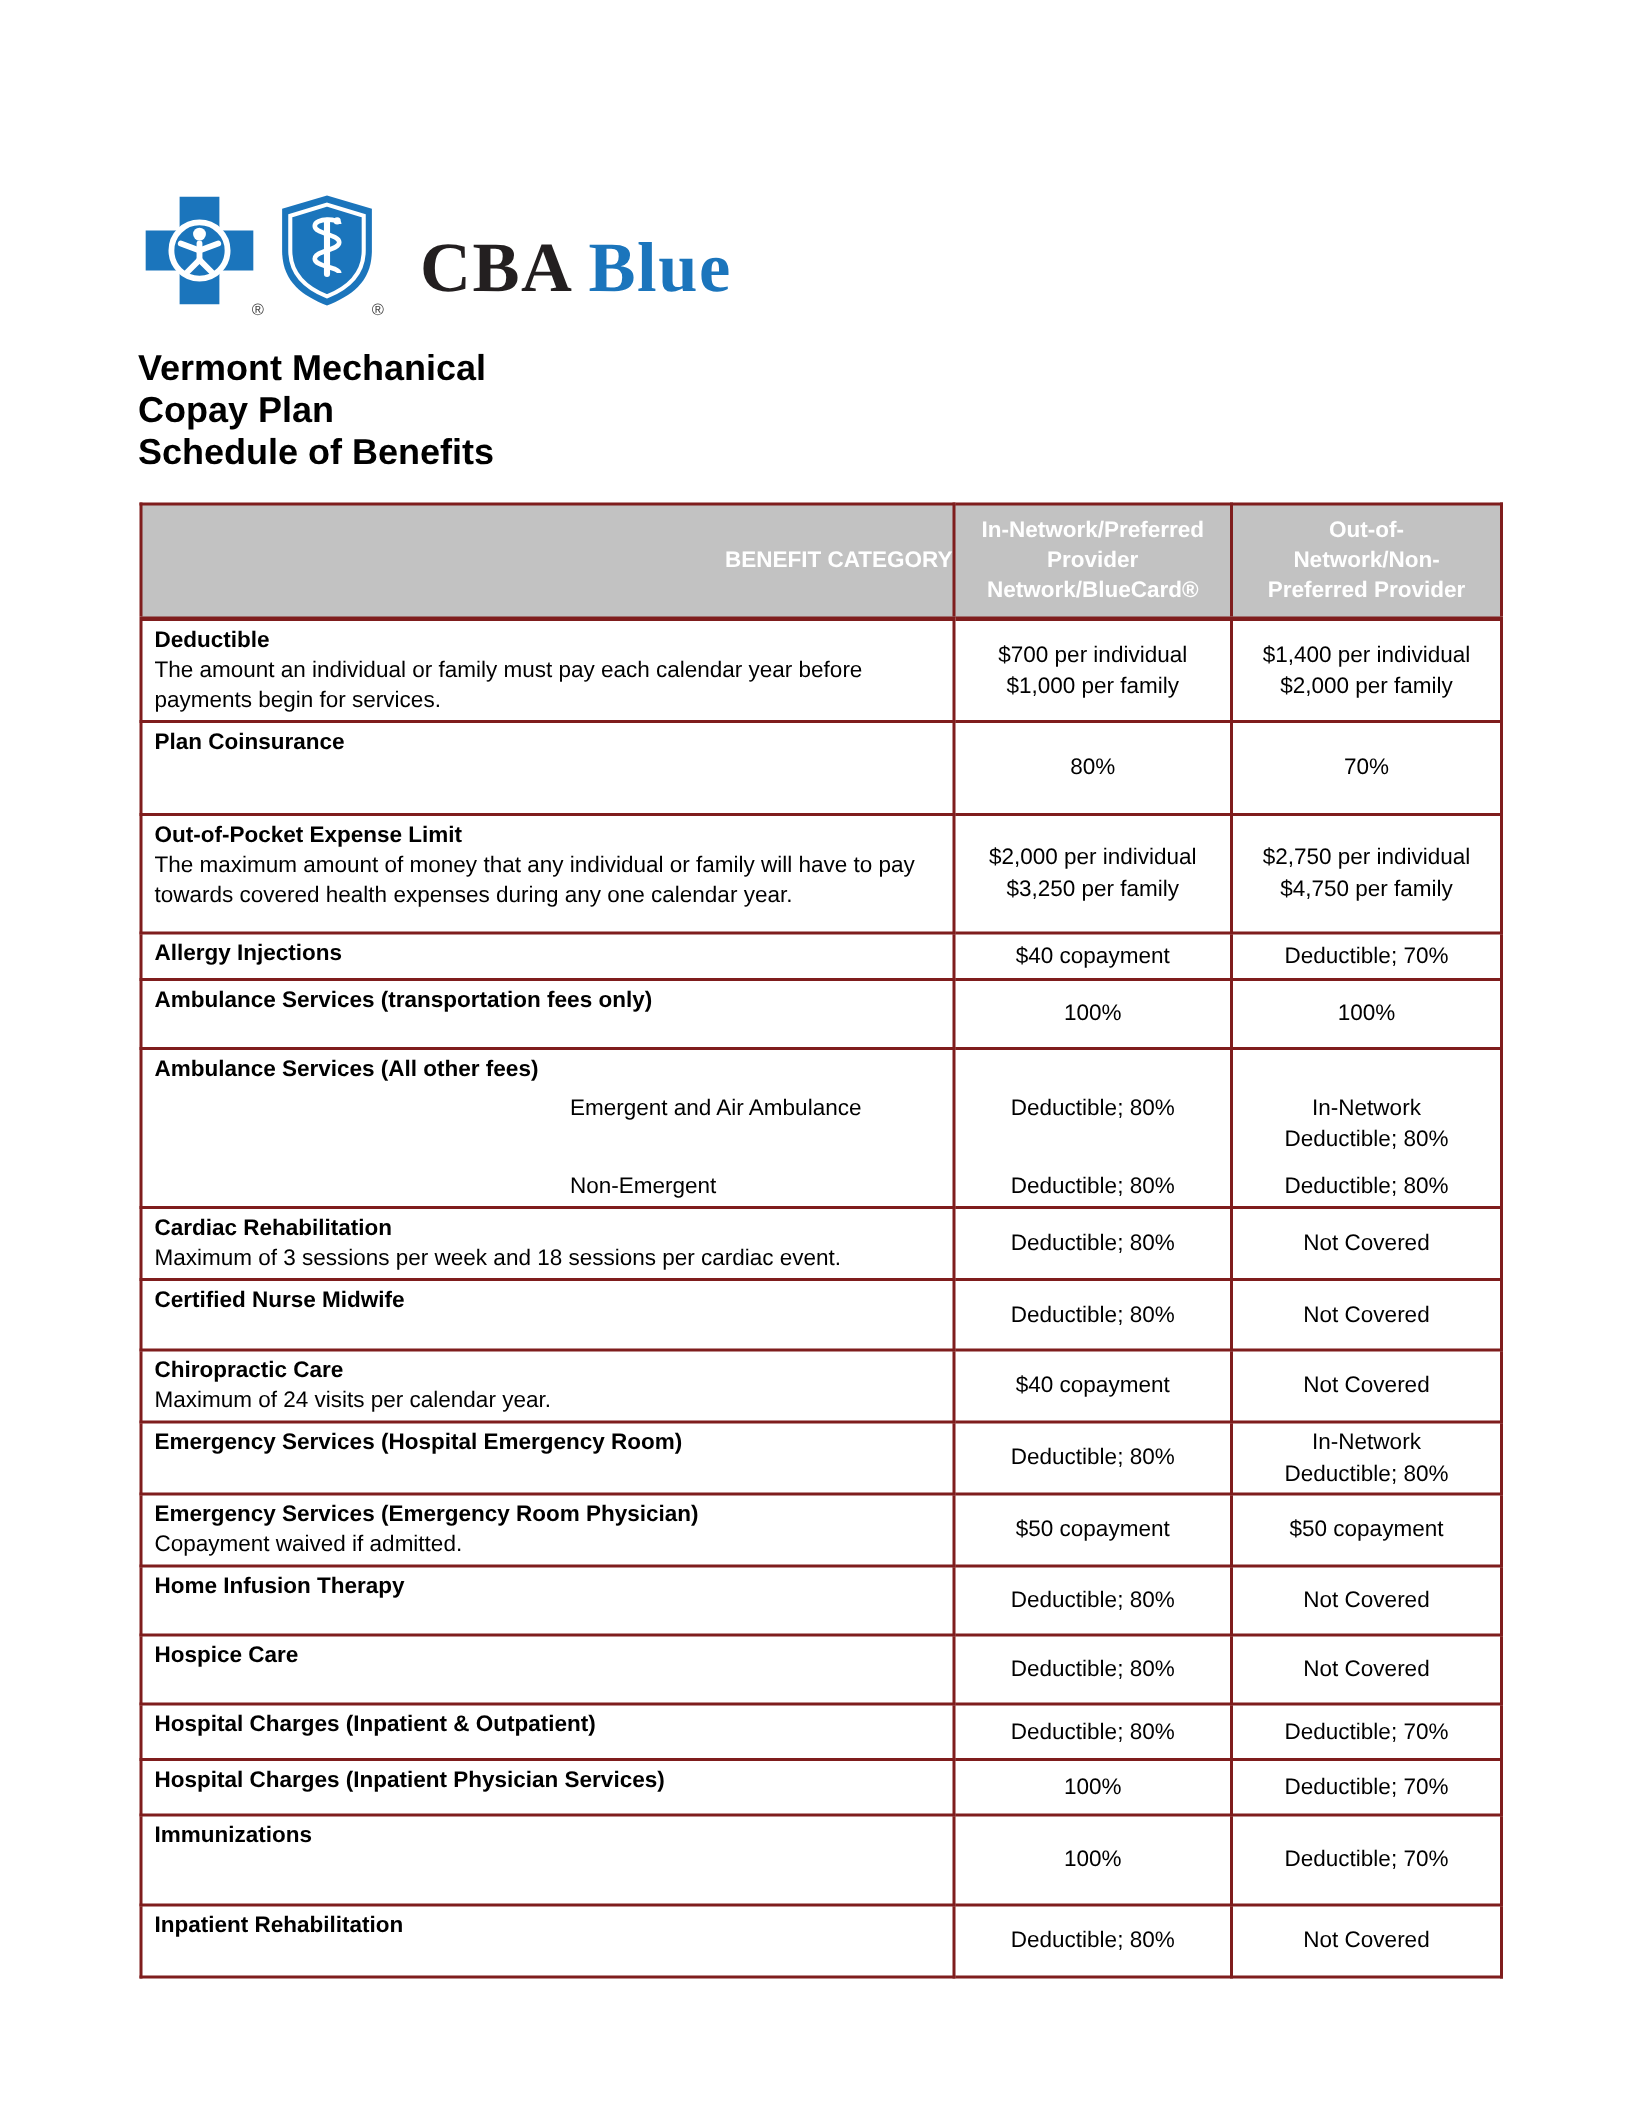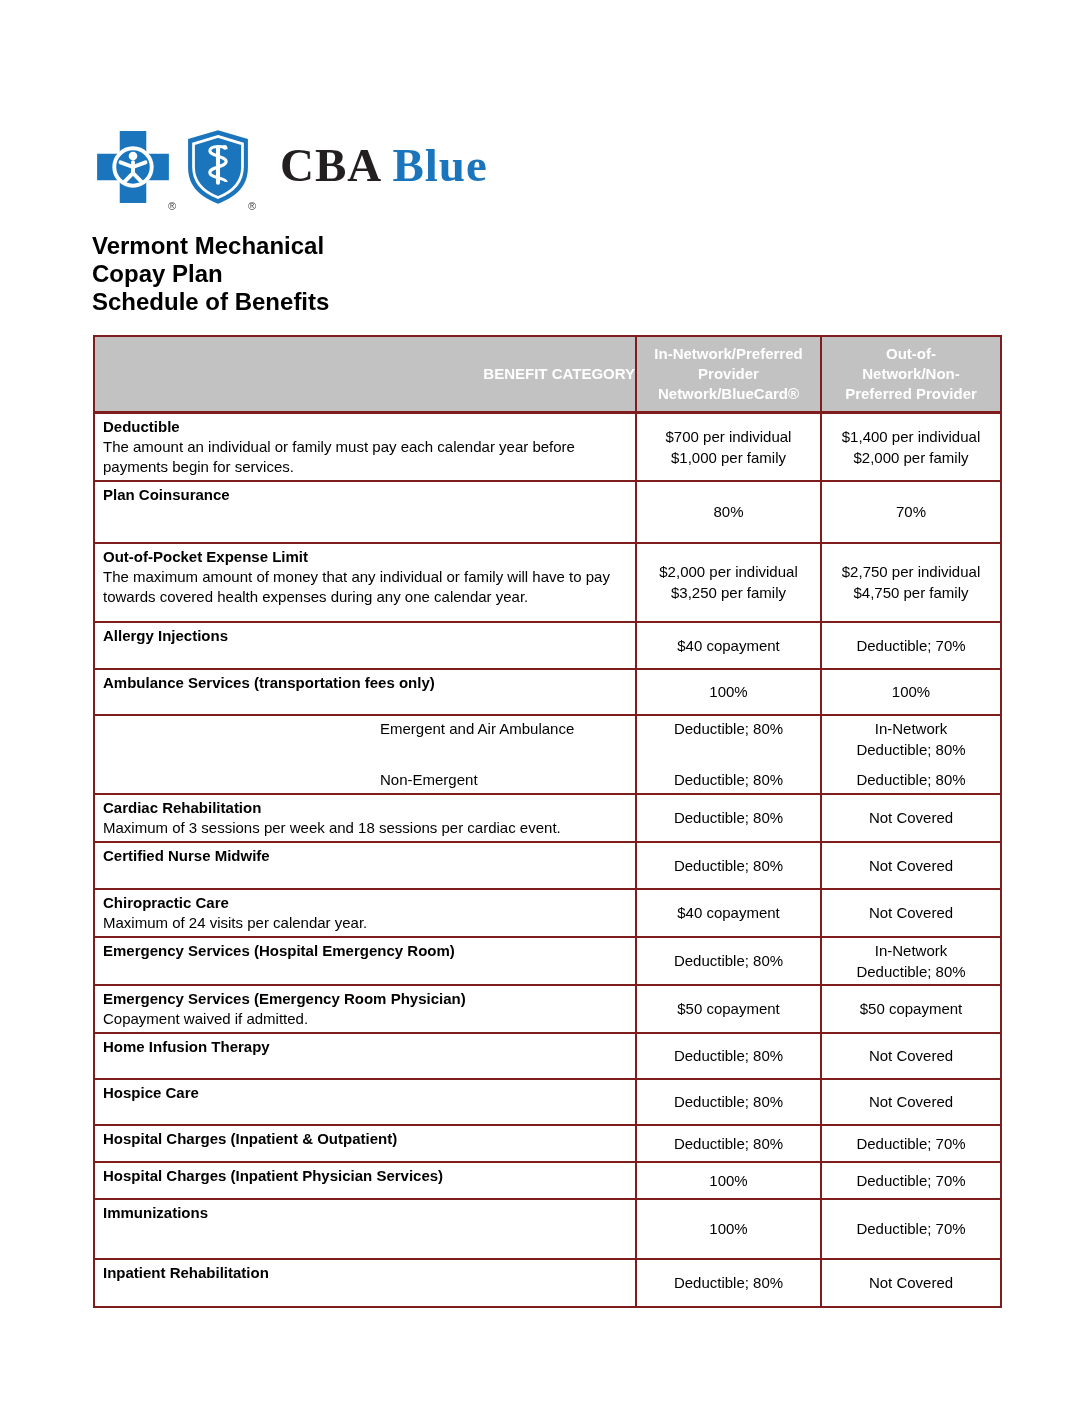--- a/index.html
+++ b/index.html
@@ -18,21 +18,21 @@
   .logo-row {
     position:absolute; left:94px; top:128px;
     display:flex; align-items:flex-start;
   }
   .logo-mark { position:relative; margin-right:12px; }
   .logo-mark .reg {
     position:absolute; right:-4px; bottom:-2px;
     font-size:11px; color:#444;
   }
   .brand-text {
-    margin-left:16px; margin-top:10px;
+    margin-left:16px; margin-top:24px;
     font-family:"Liberation Serif", serif;
     font-weight:bold; font-size:47px; letter-spacing:1px;
     white-space:nowrap;
   }
   .brand-dark { color:#231f20; }
   .brand-accent { color:#1b75bc; }
 
   
   .title-block {
     position:absolute; left:92px; top:232px;
@@ -171,36 +171,43 @@
         <td class="cat">
           <div class="row-title">Out-of-Pocket Expense Limit</div>
           <div class="row-desc">The maximum amount of money that any individual or family will have to pay towards covered health expenses during any one calendar year.</div>
         </td>
         <td class="val">$2,000 per individual
 $3,250 per family</td>
         <td class="val">$2,750 per individual
 $4,750 per family</td>
       </tr>
 
-      <tr style="height:47px">
+      <tr style="height:31px">
         <td class="cat">
           <div class="row-title">Allergy Injections</div>
         </td>
         <td class="val">$40 copayment</td>
         <td class="val">Deductible; 70%</td>
       </tr>
 
       <tr style="height:46px">
         <td class="cat">
           <div class="row-title">Ambulance Services (transportation fees only)</div>
         </td>
         <td class="val">100%</td>
         <td class="val">100%</td>
       </tr>
 
+      <tr style="height:24px">
+        <td class="cat nb">
+          <div class="row-title">Ambulance Services (All other fees)</div>
+        </td>
+        <td class="val nb"></td>
+        <td class="val nb"></td>
+      </tr>
       <tr style="height:52px">
         <td class="cat nt nb">
           <div class="sub-label">Emergent and Air Ambulance</div>
         </td>
         <td class="val nt nb topval">Deductible; 80%</td>
         <td class="val nt nb topval">In-Network
 Deductible; 80%</td>
       </tr>
       <tr style="height:22px">
         <td class="cat nt">

